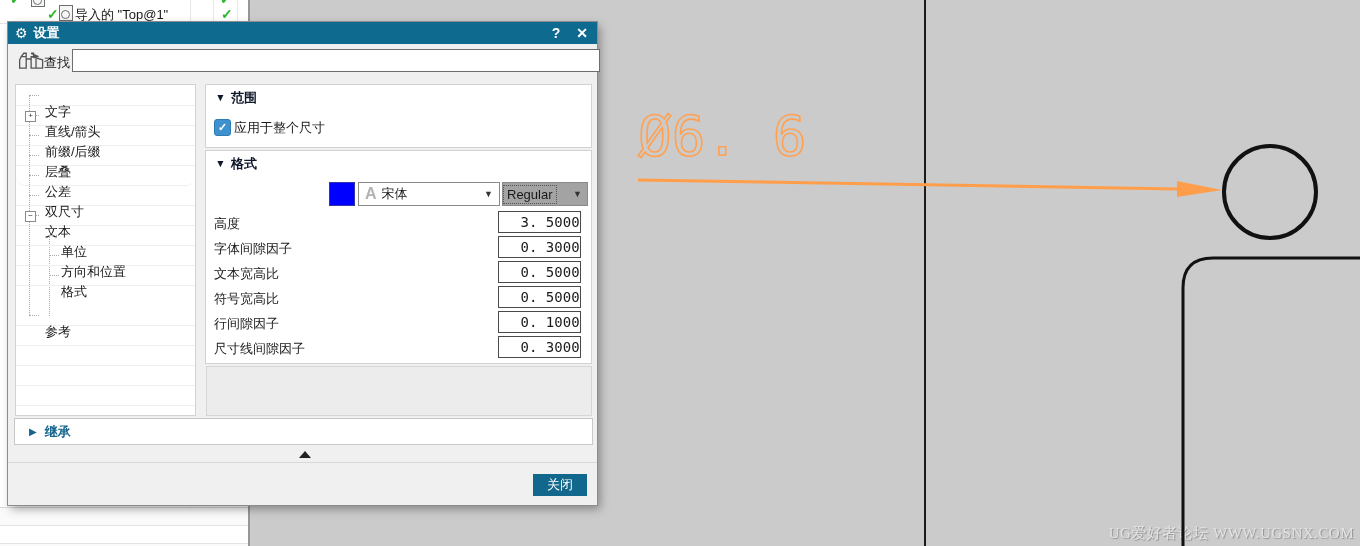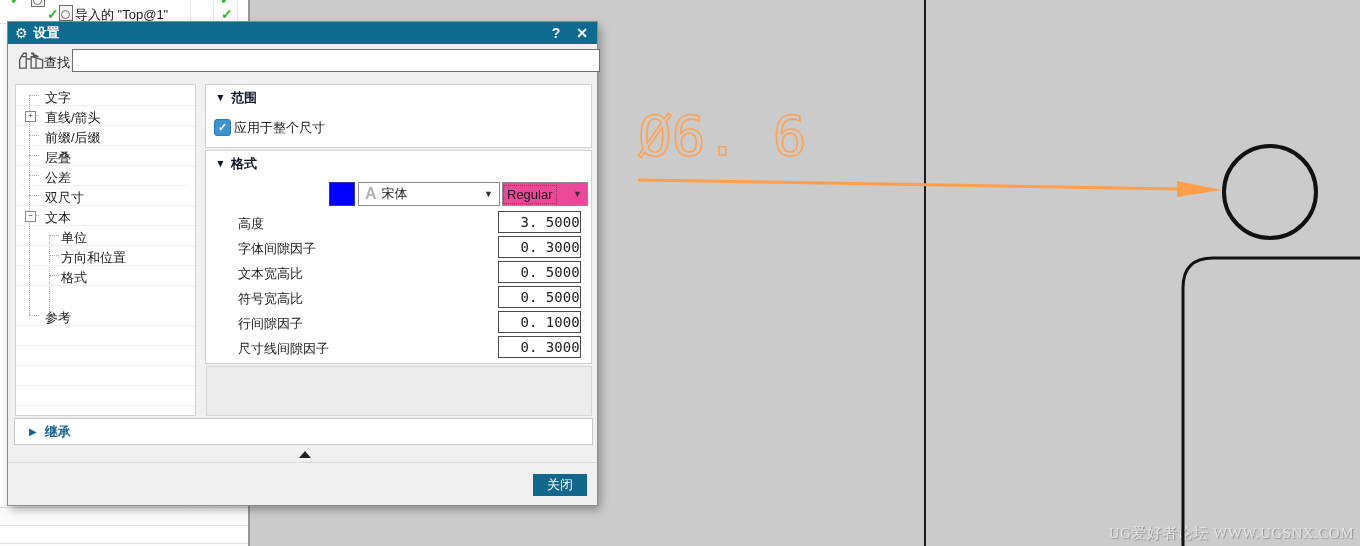--- a/index.html
+++ b/index.html
@@ -43,21 +43,21 @@
   #findrow{left:0;top:26px;width:589px;height:30px;}
   #binoculars{left:10px;top:2px;}
   #find-label{left:36px;top:6px;}
   #find-input{left:64px;top:1px;width:518px;height:21px;border:1px solid #6e6e6e;
               background:#fff;font:13px "Liberation Sans",sans-serif;padding:0 4px;outline:none;}
 
   .whitebox{background:#fff;border:1px solid #d2d2d2;}
   #treebox{left:7px;top:62px;width:179px;height:330px;overflow:hidden;}
   .trow{position:absolute;left:0;width:179px;height:20px;border-bottom:1px solid #efefef;
         display:flex;align-items:center;cursor:default;}
-  .trow .lbl{position:absolute;top:4px;}
+  .trow .lbl{position:absolute;top:18px;}
   .d0 .lbl{left:29px;} .d1 .lbl{left:45px;}
   .trow.sel{background:linear-gradient(to right,transparent 40px,#cfe7f5 40px);}
   .spine{border-left:1px dotted #ababab;width:0;}
   #spine1{left:13px;top:10px;height:220px;}
   #spine2{left:33px;top:150px;height:81px;}
   .stub{position:absolute;top:10px;width:10px;border-top:1px dotted #ababab;}
   .d0 .stub{left:13px;} .d1 .stub{left:33px;}
   .expander{position:absolute;left:9px;top:6px;width:9px;height:9px;border:1px solid #8a8a8a;
             background:#fff;font:8px/7px "Liberation Sans",sans-serif;text-align:center;color:#333;}
 
@@ -68,26 +68,26 @@
           border:1px solid #2f7cb5;border-radius:3px;color:#fff;font-size:11px;line-height:14px;
           text-align:center;font-weight:bold;}
   #range-label{position:absolute;left:28px;top:34px;}
 
   #formatbox{left:197px;top:128px;width:385px;height:212px;}
   #color-swatch{position:absolute;left:123px;top:31px;width:24px;height:22px;border:1px solid #3333aa;}
   #font-combo{position:absolute;left:152px;top:31px;width:140px;height:22px;background:#fff;
           border:1px solid #8a8a8a;display:flex;align-items:center;}
   #font-combo .aglyph{color:#b2b2b2;font-weight:bold;font-size:16px;margin:0 5px 0 6px;}
   #font-combo .arrow{position:absolute;right:6px;font-size:9px;color:#333;}
-  #style-combo{position:absolute;left:296px;top:31px;width:84px;height:22px;background:#ec4899;
+  #style-combo{position:absolute;left:296px;top:31px;width:84px;height:22px;background:#a3a3a3;
           border:1px solid #8a8a8a;display:flex;align-items:center;}
   #style-combo .szone{margin:1px;padding:1px 3px;outline:1px dotted #555;}
   #style-combo .arrow{position:absolute;right:5px;font-size:9px;color:#333;}
   .frow{position:absolute;left:0;width:385px;height:25px;}
-  .flabel{position:absolute;left:8px;top:4px;margin-left:24px;}
+  .flabel{position:absolute;left:8px;top:4px;}
   .fbox{position:absolute;left:292px;top:0;width:81px;height:20px;border:1px solid #4a4a4a;
         background:#fff;overflow:hidden;display:flex;justify-content:flex-end;align-items:center;}
   .fval{font-family:"DejaVu Sans Mono",monospace;font-size:14px;white-space:nowrap;margin-right:-8px;}
 
   #graypanel{left:198px;top:344px;width:384px;height:48px;background:#ececec;border:1px solid #d6d6d6;}
 
   #inheritbar{left:6px;top:396px;width:577px;height:25px;background:#fff;border:1px solid #c8c8c8;
         display:flex;align-items:center;}
   #inheritbar .tri{color:#17648e;font-size:10px;margin:0 8px 0 14px;}
   #inheritbar .txt{color:#17648e;font-weight:bold;}

